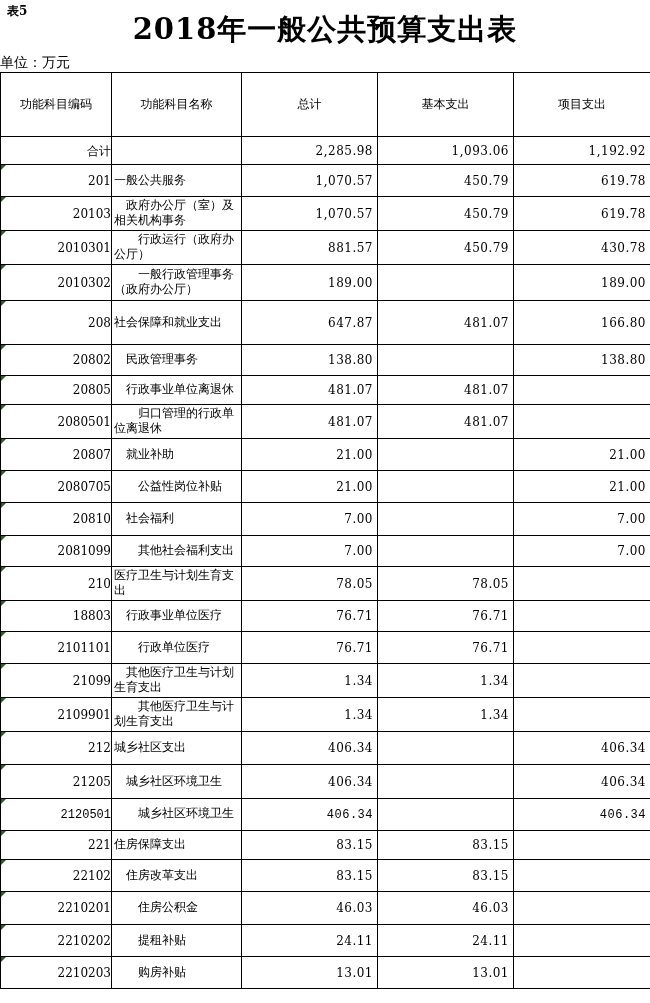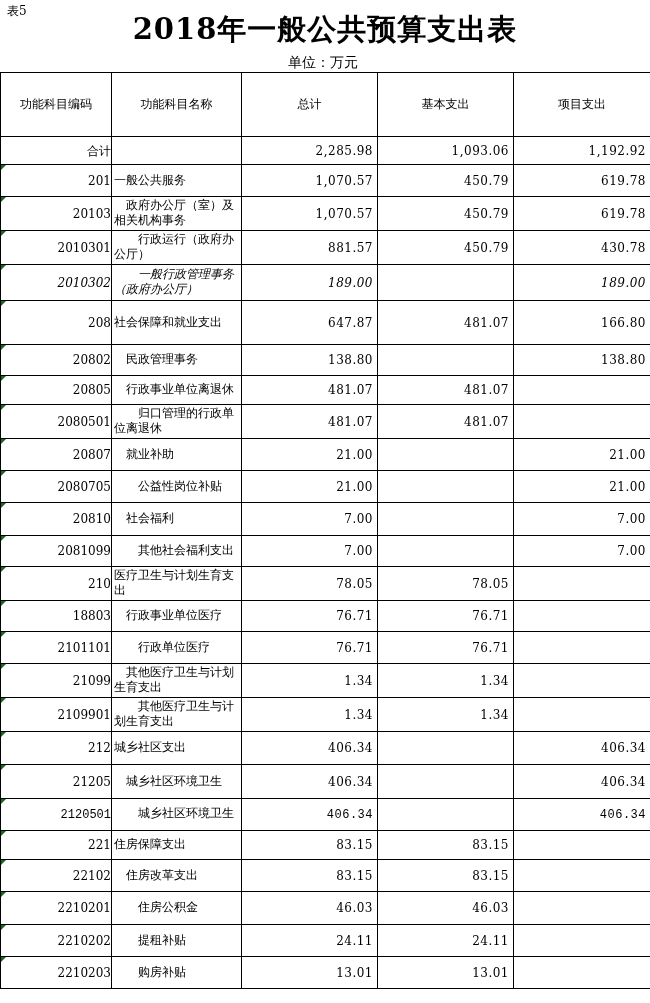--- a/index.html
+++ b/index.html
@@ -6,32 +6,32 @@
   html, body { background: #ffffff; }
   body {
     width: 650px; height: 1003px;
     position: relative;
     font-family: "DejaVu Serif", "Liberation Serif", serif;
     color: #000000;
     overflow: hidden;
   }
   .sheet-label {
     position: absolute; left: 7px; top: 3px;
-    font-size: 12px; font-weight: normal;
+    font-size: 12px; font-weight: bold;
   }
   .title {
     text-align: center;
     padding-top: 11px;
     font-size: 29px;
     font-weight: bold;
     letter-spacing: 1px;
     line-height: 36px;
   }
   .unit-line {
-    text-align: center;
+    text-align: left;
     padding-right: 4px;
     font-size: 14px;
     margin-top: 5px;
     height: 20px;
     line-height: 20px;
   }
   table.budget {
     width: 650px;
     table-layout: fixed;
     border-collapse: collapse;
@@ -126,21 +126,21 @@
         <td class="num"><span>450.79</span></td>
         <td class="num"><span>619.78</span></td>
       </tr>
       <tr style="height: 32px;">
         <td class="code lvl2"><span>2010301</span><span class="flag"></span></td>
         <td class="name ind2"><span>行政运行（政府办公厅）</span></td>
         <td class="num"><span>881.57</span></td>
         <td class="num"><span>450.79</span></td>
         <td class="num"><span>430.78</span></td>
       </tr>
-      <tr style="height: 36px; font-style: italic;">
+      <tr style="height: 36px;">
         <td class="code lvl2"><span>2010302</span><span class="flag"></span></td>
         <td class="name ind2"><span>一般行政管理事务（政府办公厅）</span></td>
         <td class="num"><span>189.00</span></td>
         <td class="num"><span></span></td>
         <td class="num"><span>189.00</span></td>
       </tr>
       <tr style="height: 44px; margin-left: 9px;">
         <td class="code lvl0"><span>208</span><span class="flag"></span></td>
         <td class="name ind0"><span>社会保障和就业支出</span></td>
         <td class="num"><span>647.87</span></td>

